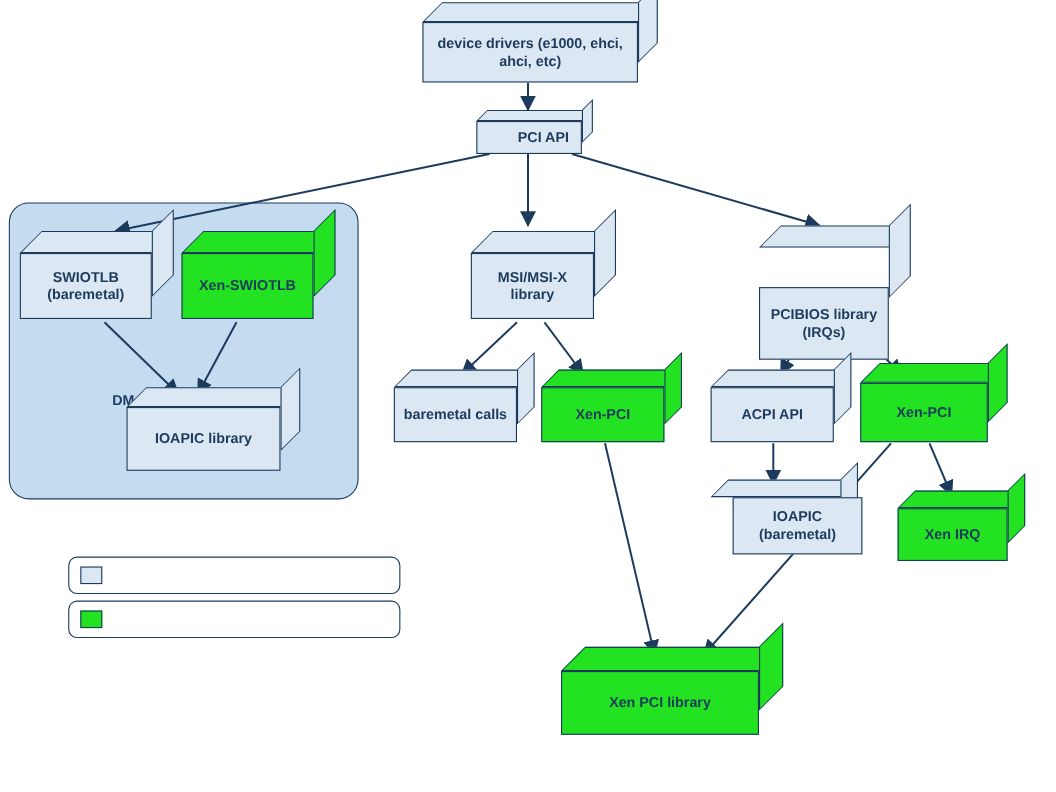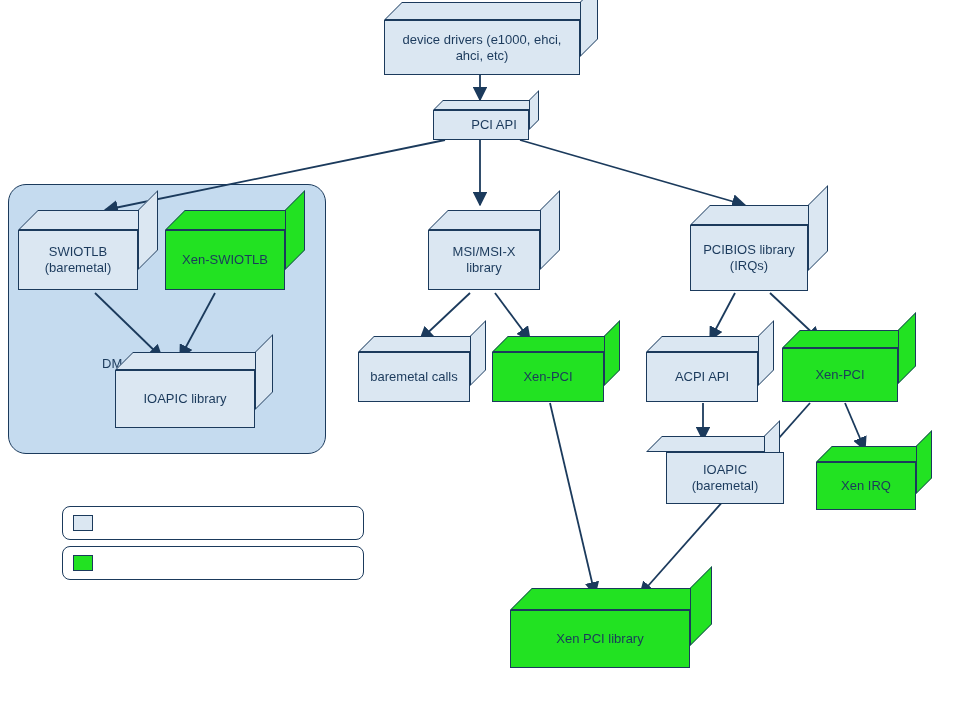--- a/index.html
+++ b/index.html
@@ -6,21 +6,21 @@
     margin: 0;
     padding: 0;
     width: 960px;
     height: 720px;
     font-family: Arial, sans-serif;
     font-size: 13px;
     color: #1b3a5c;
     background: #fff;
     position: relative;
   }
-  .stage { position: relative; width: 960px; height: 720px; }
+  .stage { position: relative; width: 960px; height: 720px; font-weight: bold; }
   .box3d {
     position: absolute;
   }
   .box3d .top, .box3d .side, .box3d .front {
     position: absolute;
     border: 1.5px solid #1b3a5c;
     box-sizing: border-box;
   }
   .box3d .front {
     left: 0; top: 0;
@@ -157,21 +157,21 @@
     <div class="top" style="left:0; top:-20px; width:112px; height:20px; transform:skewX(-45deg); transform-origin:bottom left;"></div>
     <div class="side" style="left:112px; top:-20px; width:20px; height:60px; transform:skewY(-45deg); transform-origin:top left;"></div>
     <div class="front" style="width:112px; height:60px;text-align:center;">
       <span>MSI/MSI-X library</span>
     </div>
   </div>
 
   <div class="box3d blue" style="left:690px; top:225px;">
     <div class="top" style="left:0; top:-20px; width:118px; height:20px; transform:skewX(-45deg); transform-origin:bottom left;"></div>
     <div class="side" style="left:118px; top:-20px; width:20px; height:66px; transform:skewY(-45deg); transform-origin:top left;"></div>
-    <div class="front" style="width:118px; height:66px;">
+    <div class="front" style="width:118px; height:66px;margin-top:36px;">
       <span>PCIBIOS library (IRQs)</span>
     </div>
   </div>
 
   <div class="box3d blue" style="left:358px; top:352px;">
     <div class="top" style="left:0; top:-16px; width:112px; height:16px; transform:skewX(-45deg); transform-origin:bottom left;"></div>
     <div class="side" style="left:112px; top:-16px; width:16px; height:50px; transform:skewY(-45deg); transform-origin:top left;"></div>
     <div class="front" style="width:112px; height:50px;">
       <span>baremetal calls</span>
     </div>

